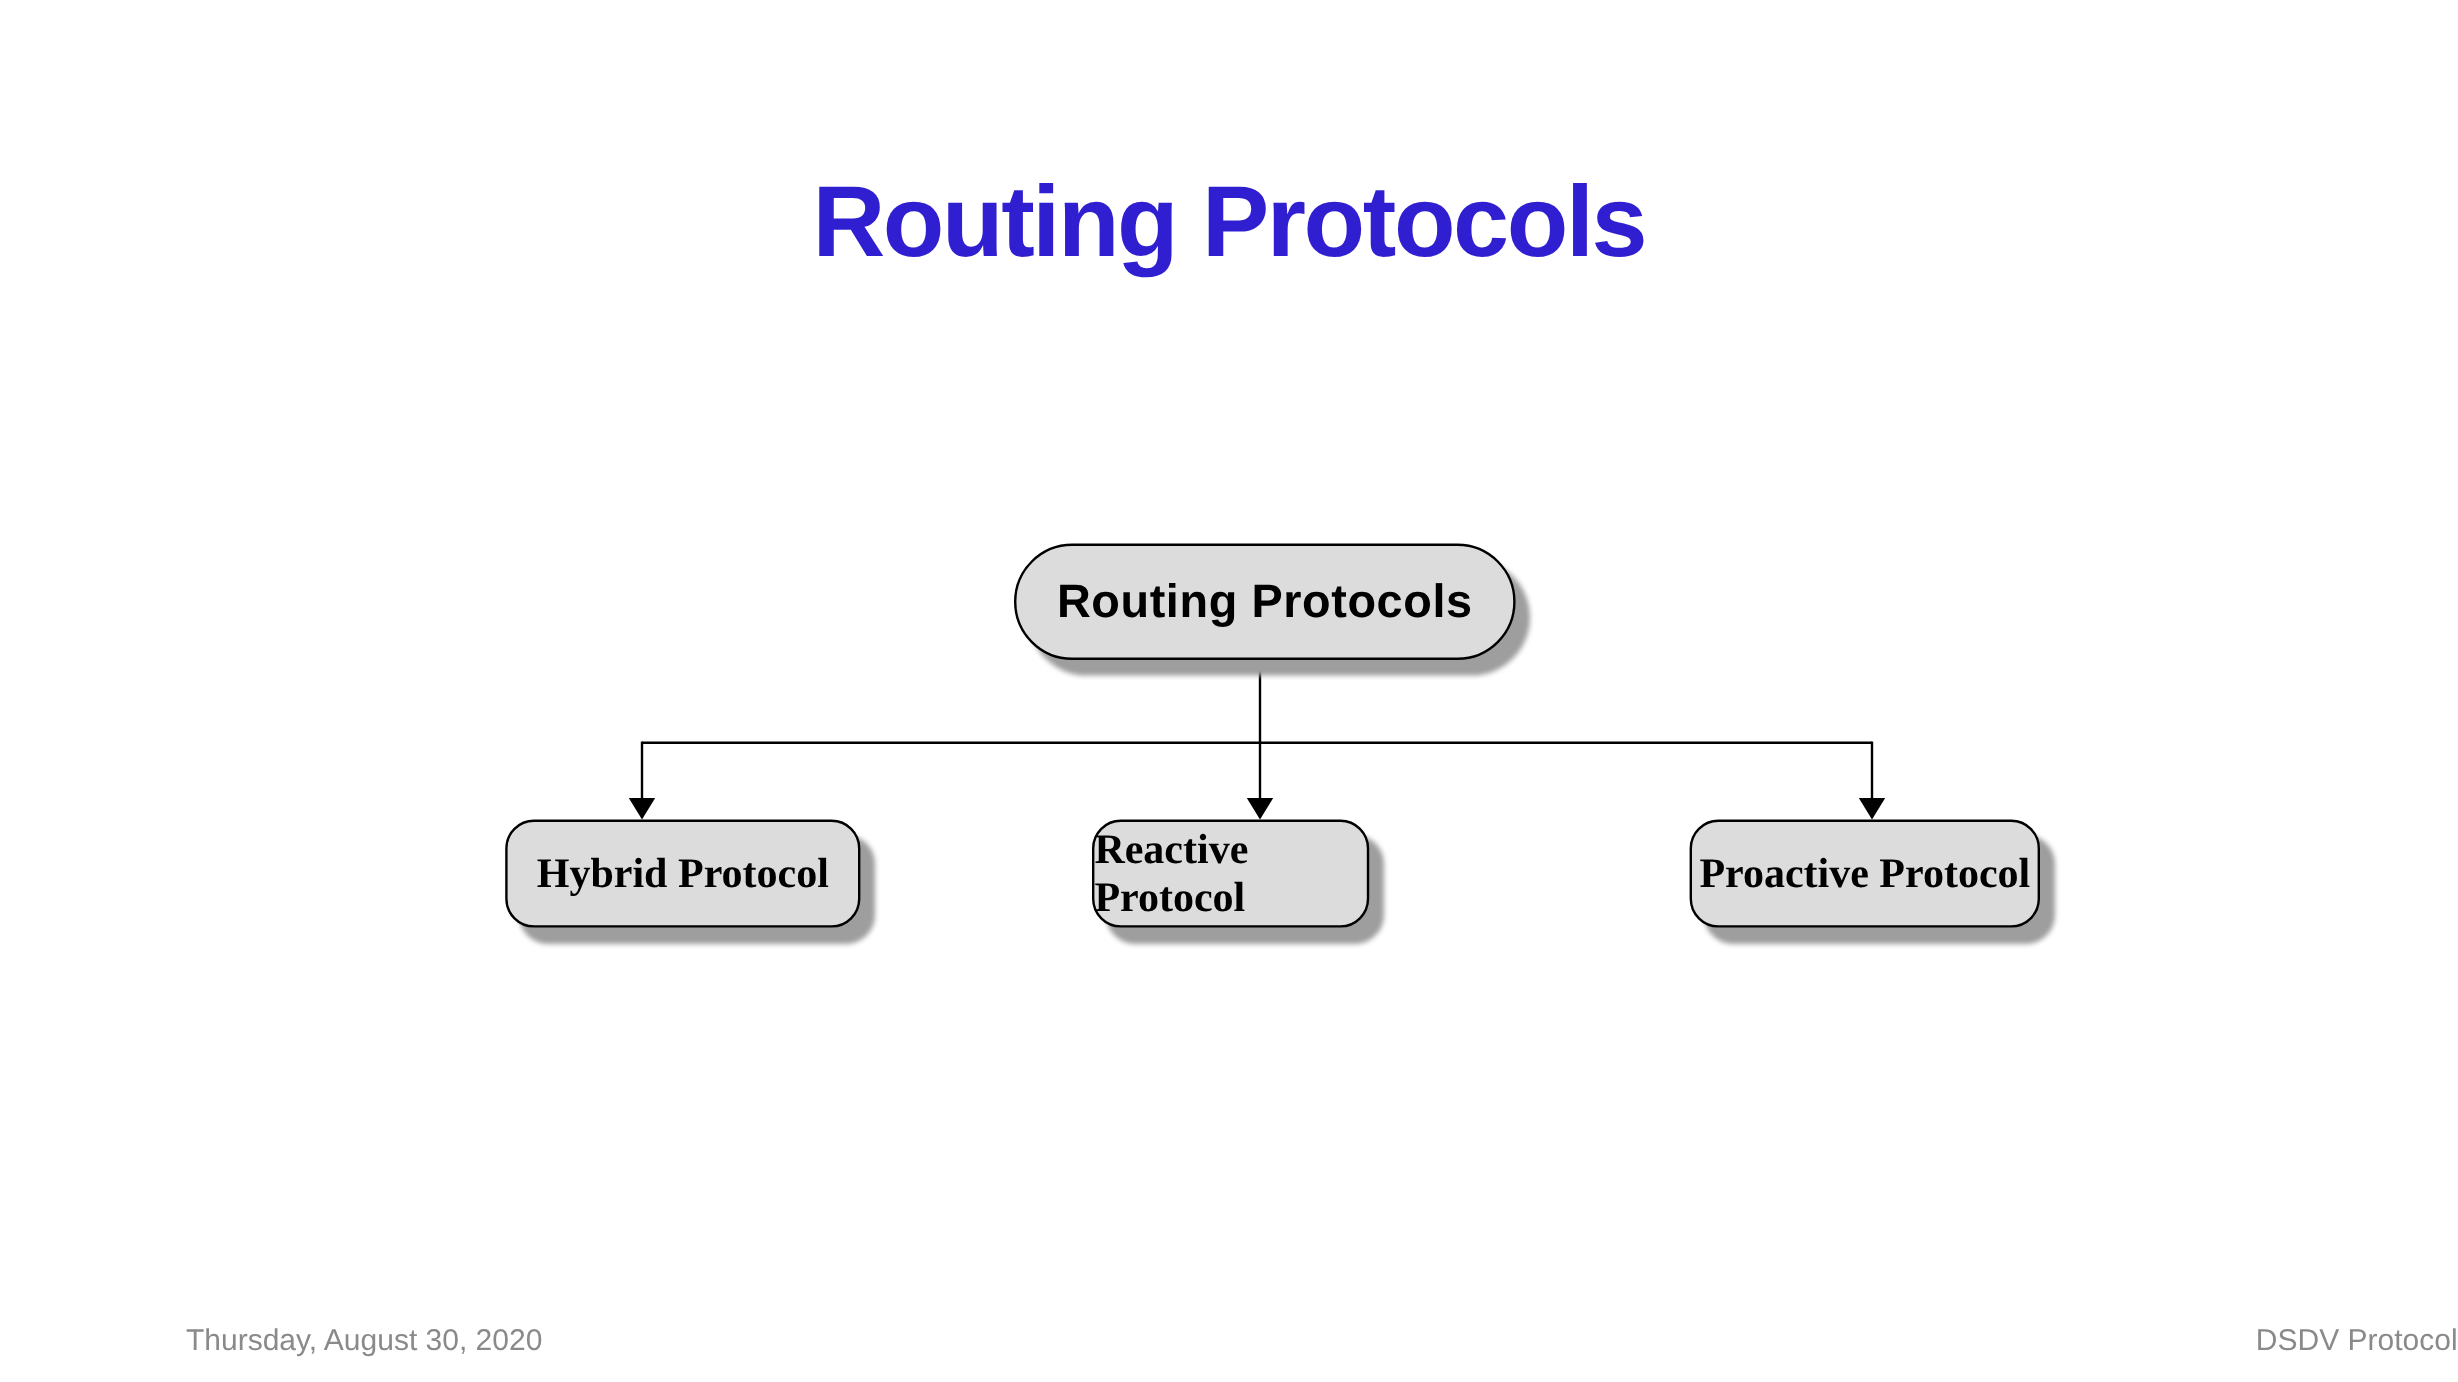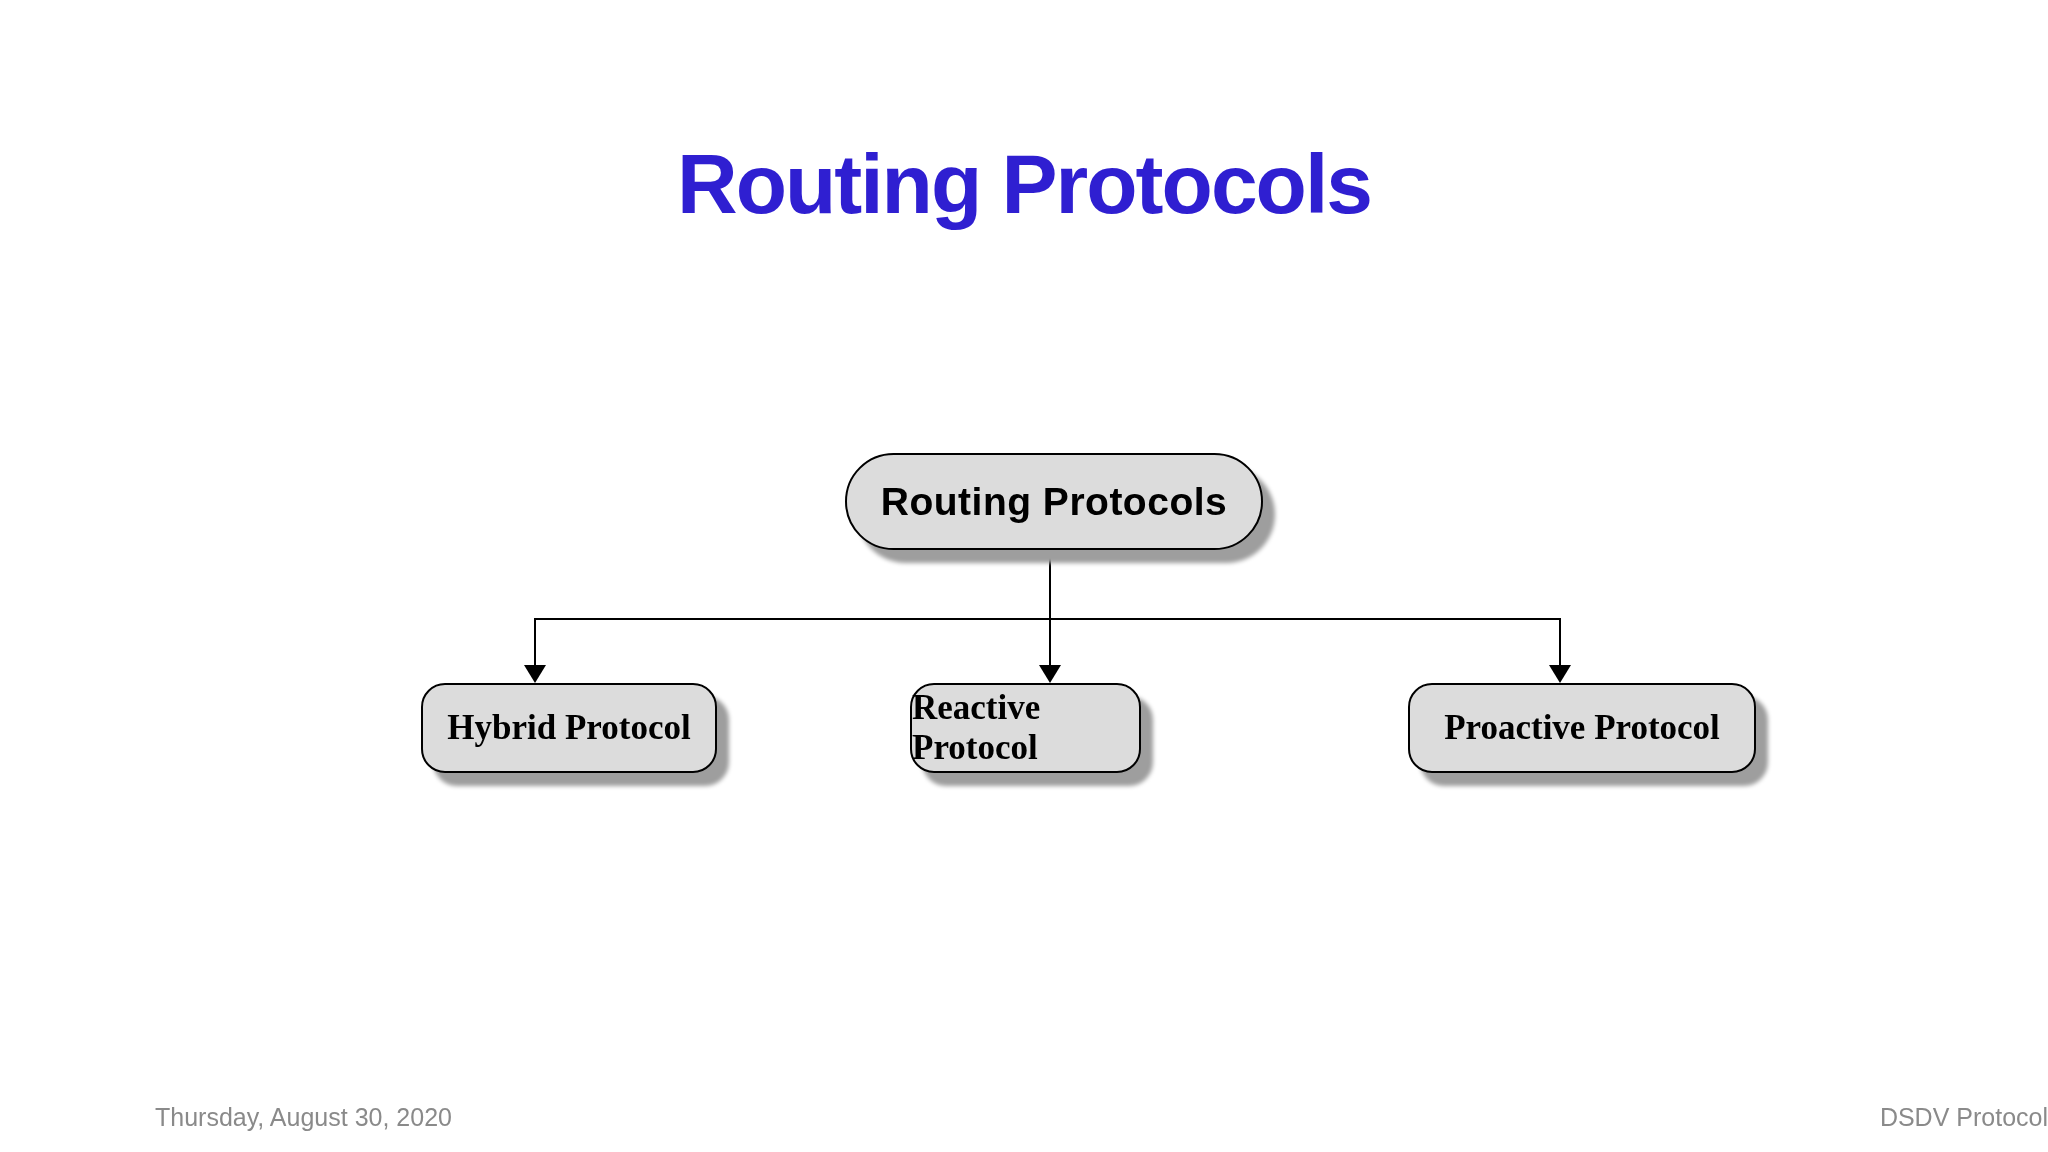--- a/index.html
+++ b/index.html
@@ -81,21 +81,21 @@
   .node-child {
     top: 663px;
     height: 90px;
     border-radius: 24px;
     font-family: "Liberation Serif", serif;
     font-weight: bold;
     font-size: 35px;
   }
   .node-hybrid    { left: 421px;  width: 296px; }
   .node-reactive  { left: 910px;  width: 231px; }
-  .node-proactive { left: 1408px; width: 348px; }
+  .node-proactive { left: 1408px; width: 292px; }
   
   .footer-date {
     position: absolute;
     left: 155px;
     top: 1083px;
     font-size: 25px;
     color: var(--footer-color, #8a8a8a);
     font-family: "Liberation Sans", sans-serif;
   }
   .footer-center {

